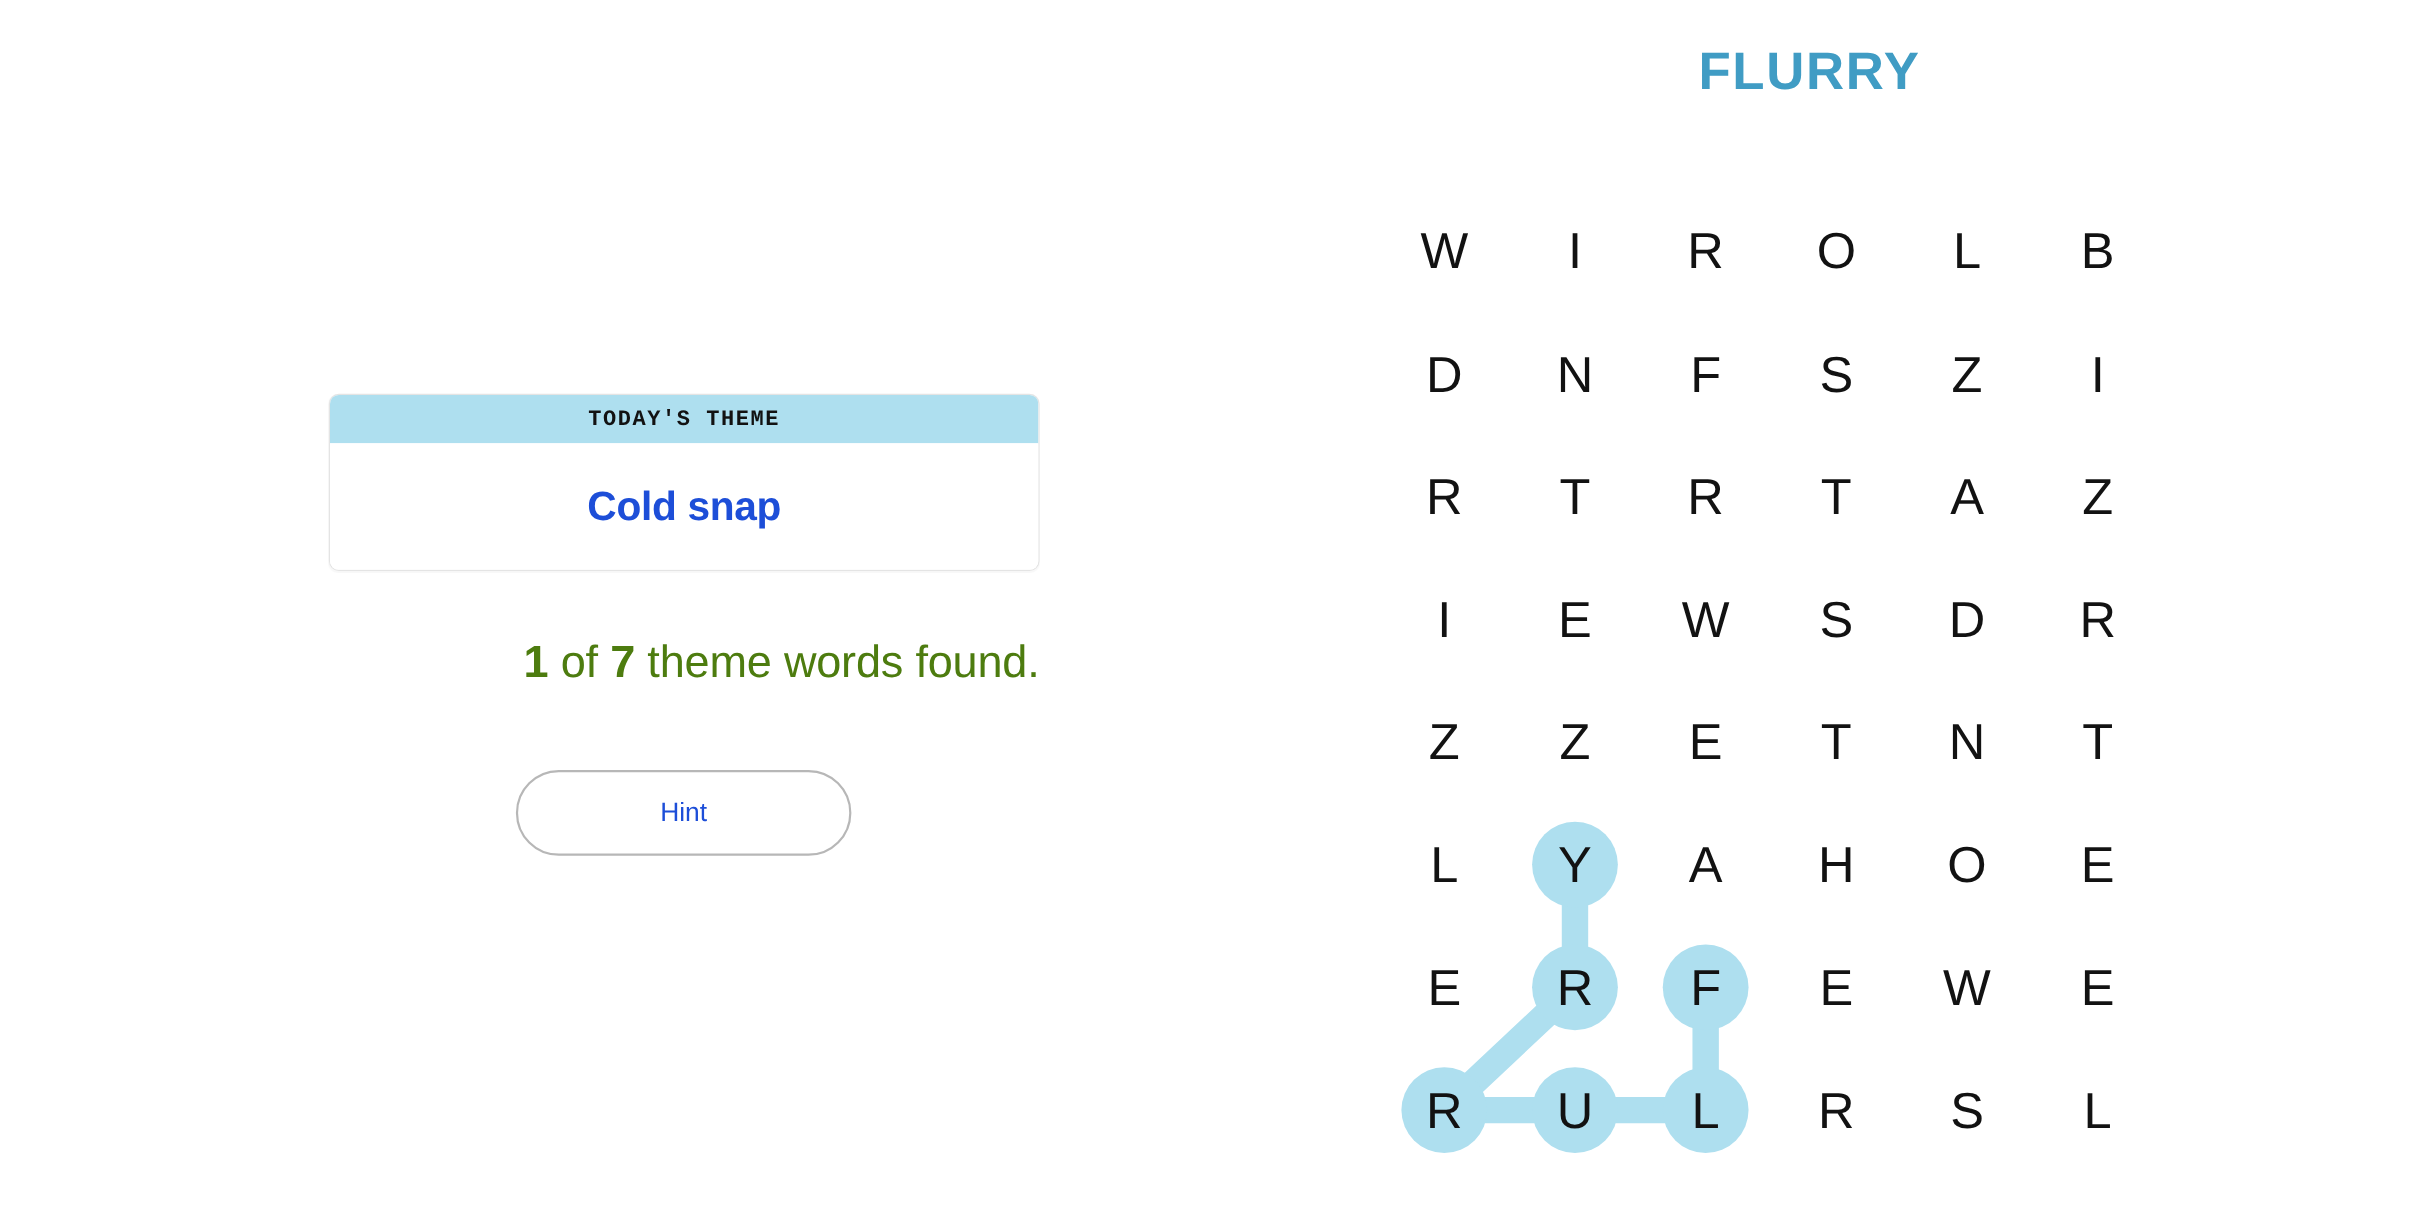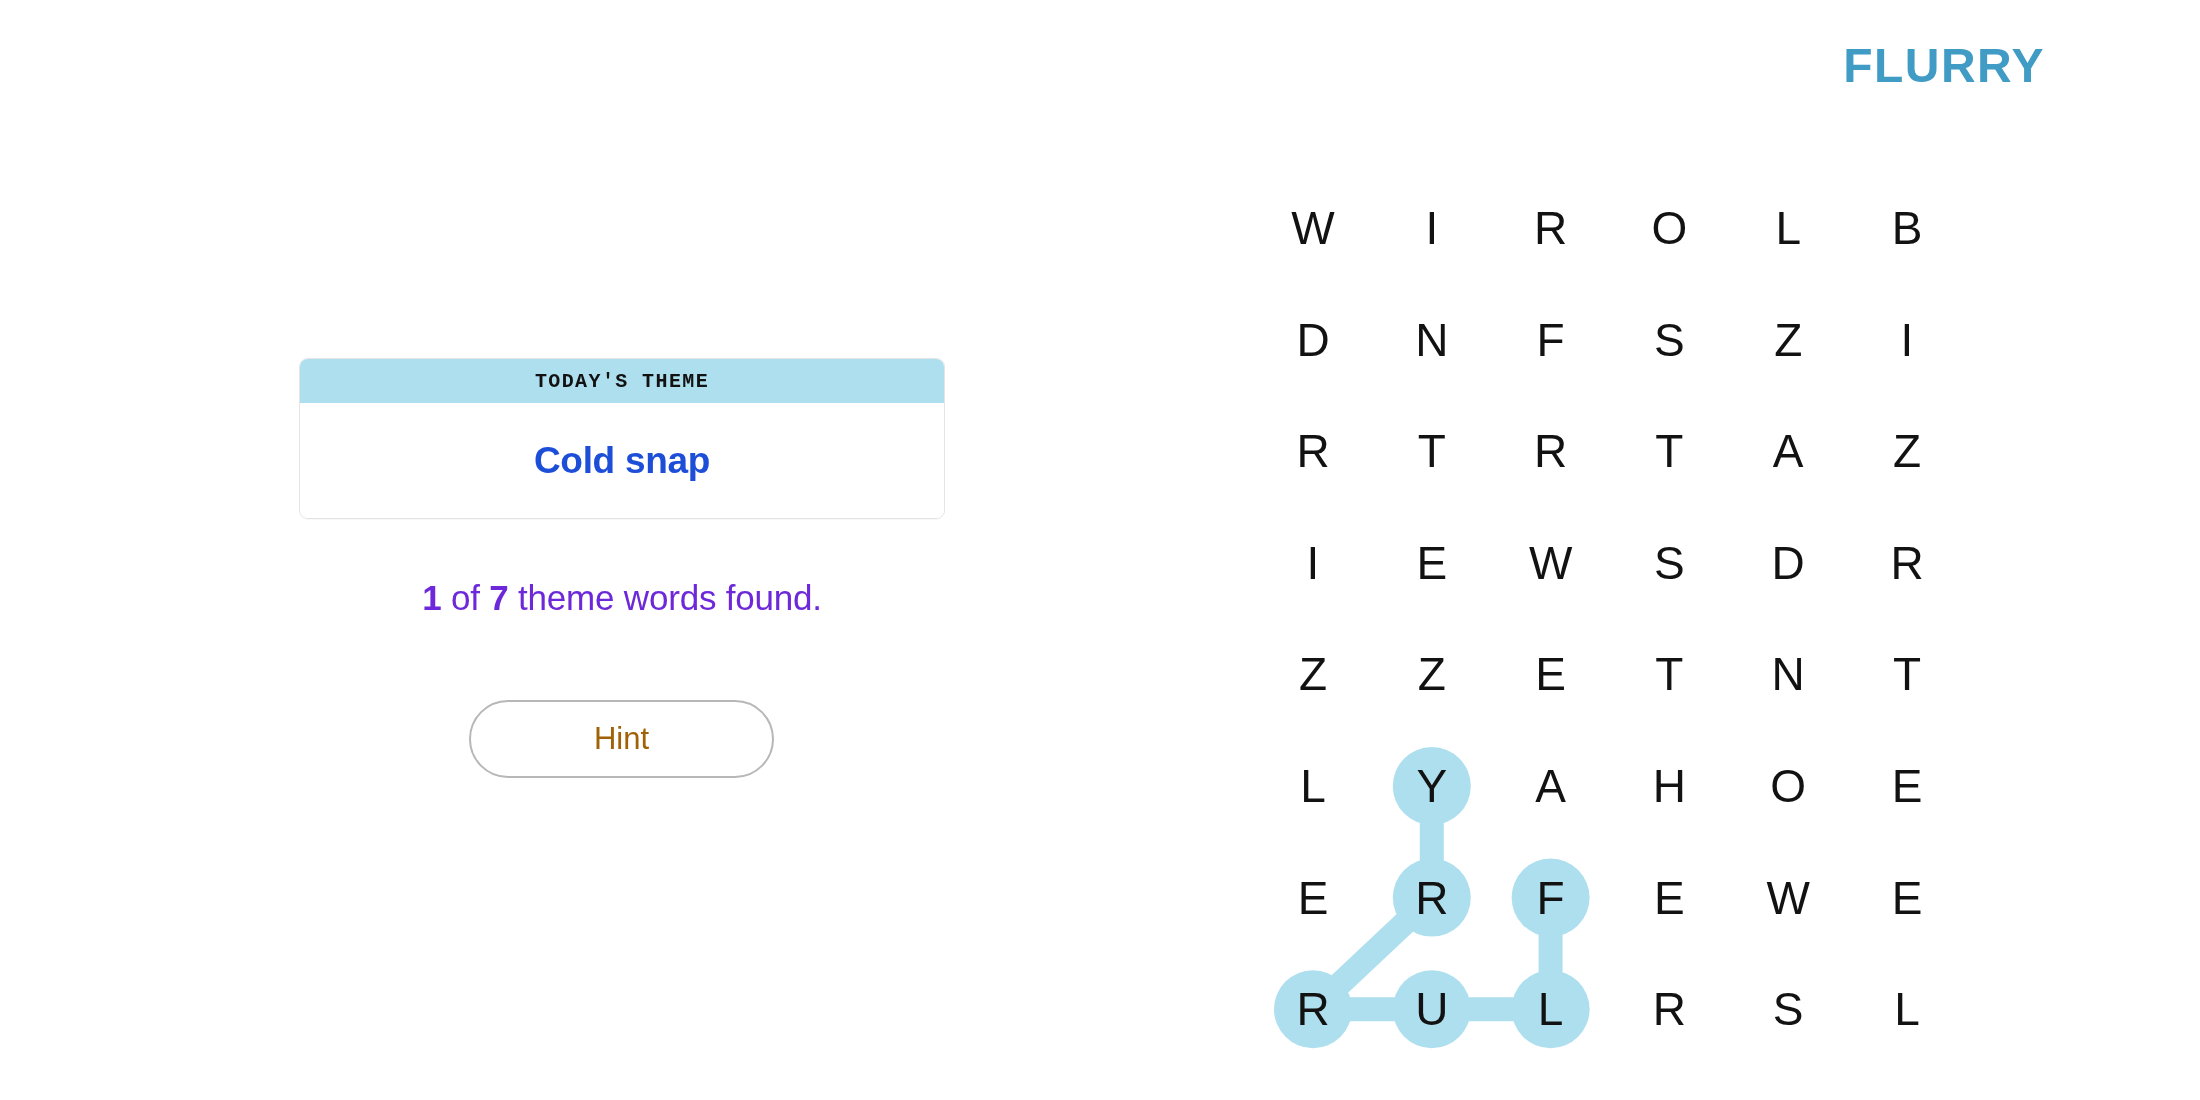--- a/index.html
+++ b/index.html
@@ -73,23 +73,23 @@
     font-weight: 700;
     color: #1d4ed8;
     letter-spacing: -0.3px;
   }
 
   .progress-text {
     position: absolute;
     left: 299px;
     top: 578px;
     width: 646px;
-    text-align: center;
-    font-size: 35px;
-    color: #6d28d9;
+    text-align: right;
+    font-size: 41px;
+    color: #4d7c0f;
     letter-spacing: -0.2px;
   }
   .progress-text .num {
     font-weight: 700;
   }
 
   .hint-button {
     position: absolute;
     left: 469px;
     top: 700px;
@@ -98,41 +98,41 @@
     border: 2px solid #b7b7b7;
     border-radius: 44px;
     background: #ffffff;
     display: flex;
     align-items: center;
     justify-content: center;
     cursor: default;
     padding: 0;
   }
   .hint-button-label {
-    font-size: 31px;
-    color: #a16207;
+    font-size: 24px;
+    color: #1d4ed8;
     font-weight: 400;
     font-family: "Liberation Sans", sans-serif;
   }
 
   
   .board-panel {
     position: absolute;
     left: 1245px;
     top: 0;
     width: 955px;
     height: 1100px;
   }
 
   .board-title {
     position: absolute;
     left: 0;
     top: 38px;
     width: 800px;
-    text-align: right;
+    text-align: center;
     font-size: 48px;
     font-weight: 700;
     letter-spacing: 1.5px;
     color: #409CC4;
   }
 
   .grid-wrap {
     position: absolute;
     left: 0;
     top: 0;

